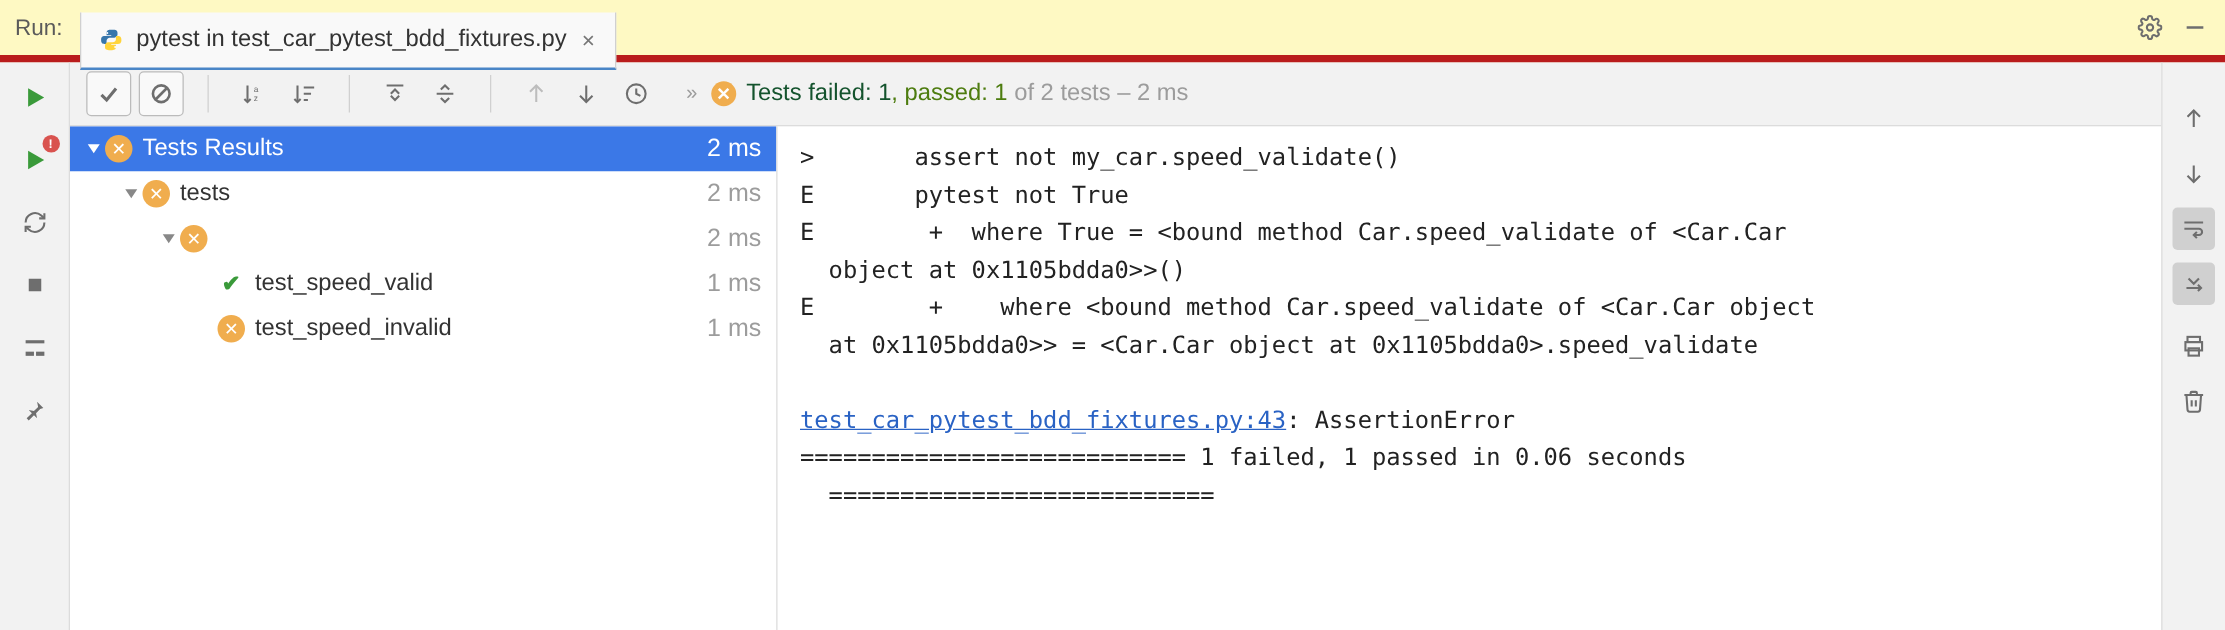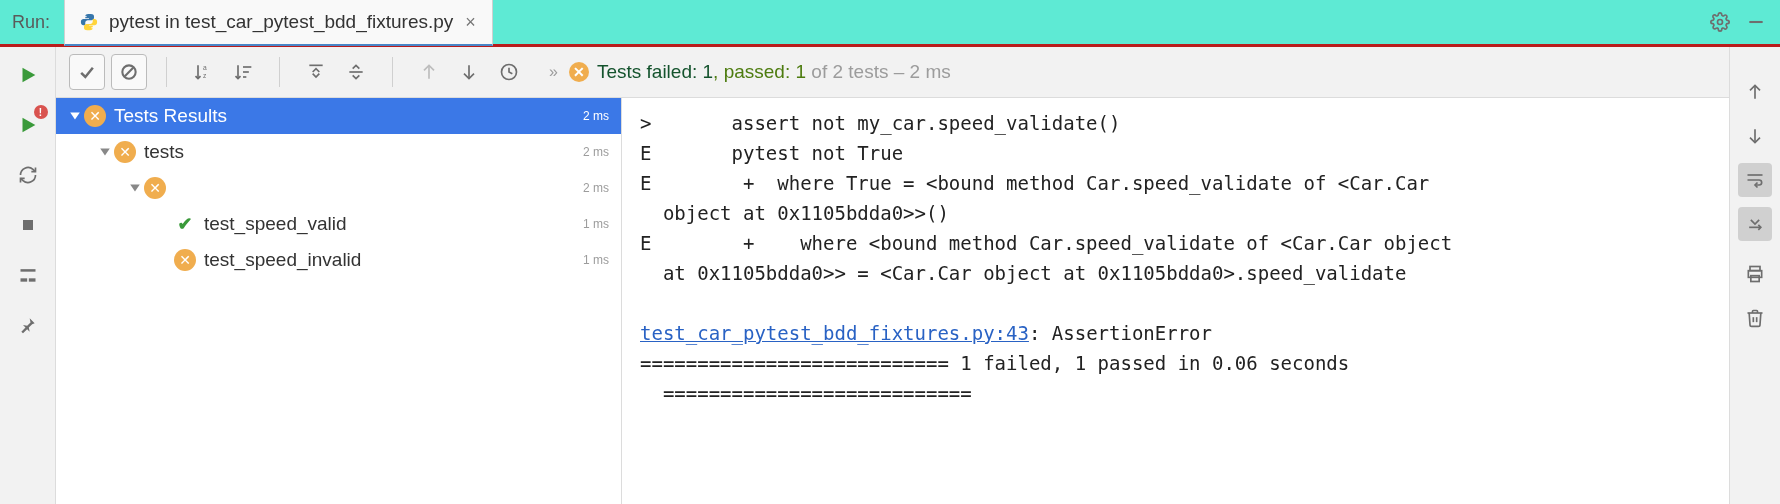--- a/index.html
+++ b/index.html
@@ -8,42 +8,42 @@
     width: 1780px;
     height: 504px;
     font-family: "Segoe UI", "Helvetica Neue", Arial, sans-serif;
     font-size: 17px;
     color: #333;
     background: #fff;
     overflow: hidden;
   }
   .title-bar {
     height: 44px;
-    background: #5eead4;
-    border-bottom: 3px solid #b91c1c;
+    background: #fef9c3;
+    border-bottom: 6px solid #b91c1c;
     display: flex;
     align-items: center;
     justify-content: flex-end;
   }
   .title-bar .run-label {
     padding: 0 14px 0 12px;
     font-size: 18px;
     color: #5a5a5a;
   }
   .tab {
     height: 44px;
     display: flex;
     align-items: center;
     padding: 0 14px;
     background: #f9f9f9;
     border: 1px solid #d0d0d0;
     border-top: none;
     border-bottom: 2px solid #4a86c7;
     position: relative;
-    top: 1px;
+    top: 11px;
   }
   .tab .py-icon svg { width:20px; height:20px; display:block; }
   .tab .tab-label {
     margin: 0 10px;
     font-size: 19px;
     color: #333;
   }
   .tab .close-x {
     color: #777;
     font-size: 18px;
@@ -186,21 +186,21 @@
     font-size:19px;
     padding-right:12px;
     cursor:default;
   }
   .tree-row.selected {
     background:#3b78e7;
     color:#fff;
   }
   .tree-row .time {
     margin-left:auto;
-    font-size:12px;
+    font-size:20px;
   }
   .tree-row:not(.selected) .time { color:#9c9c9c; }
   .tree-row .indent { display:inline-block; }
   .tree-row .arrow {
     width:18px;
     display:inline-flex;
     justify-content:center;
     align-items:center;
     color: inherit;
   }

